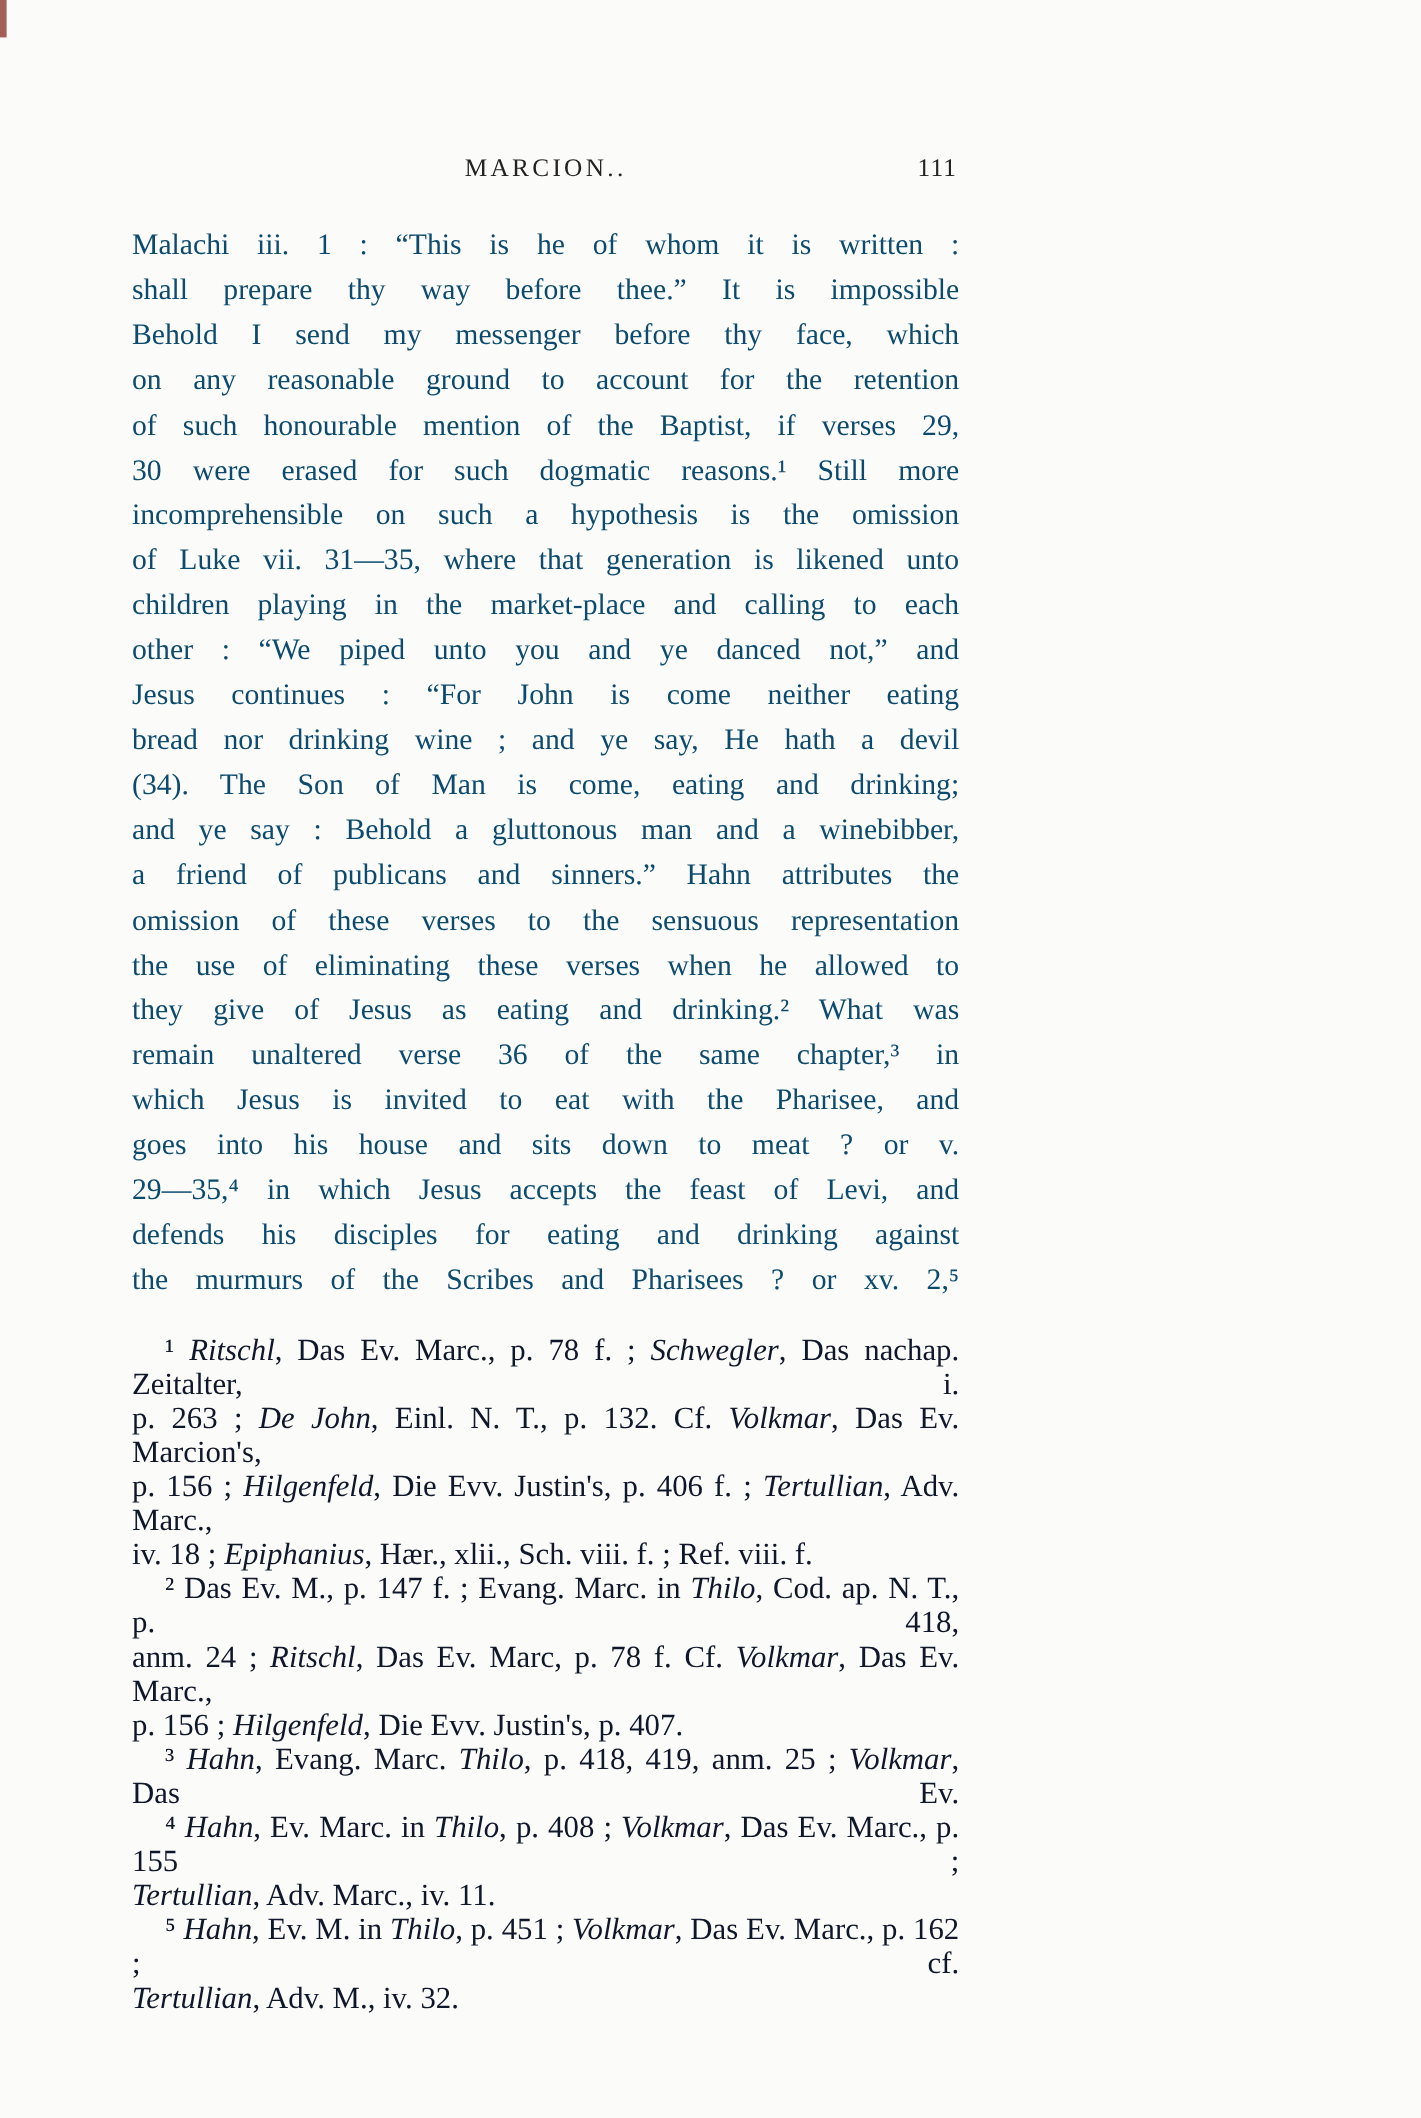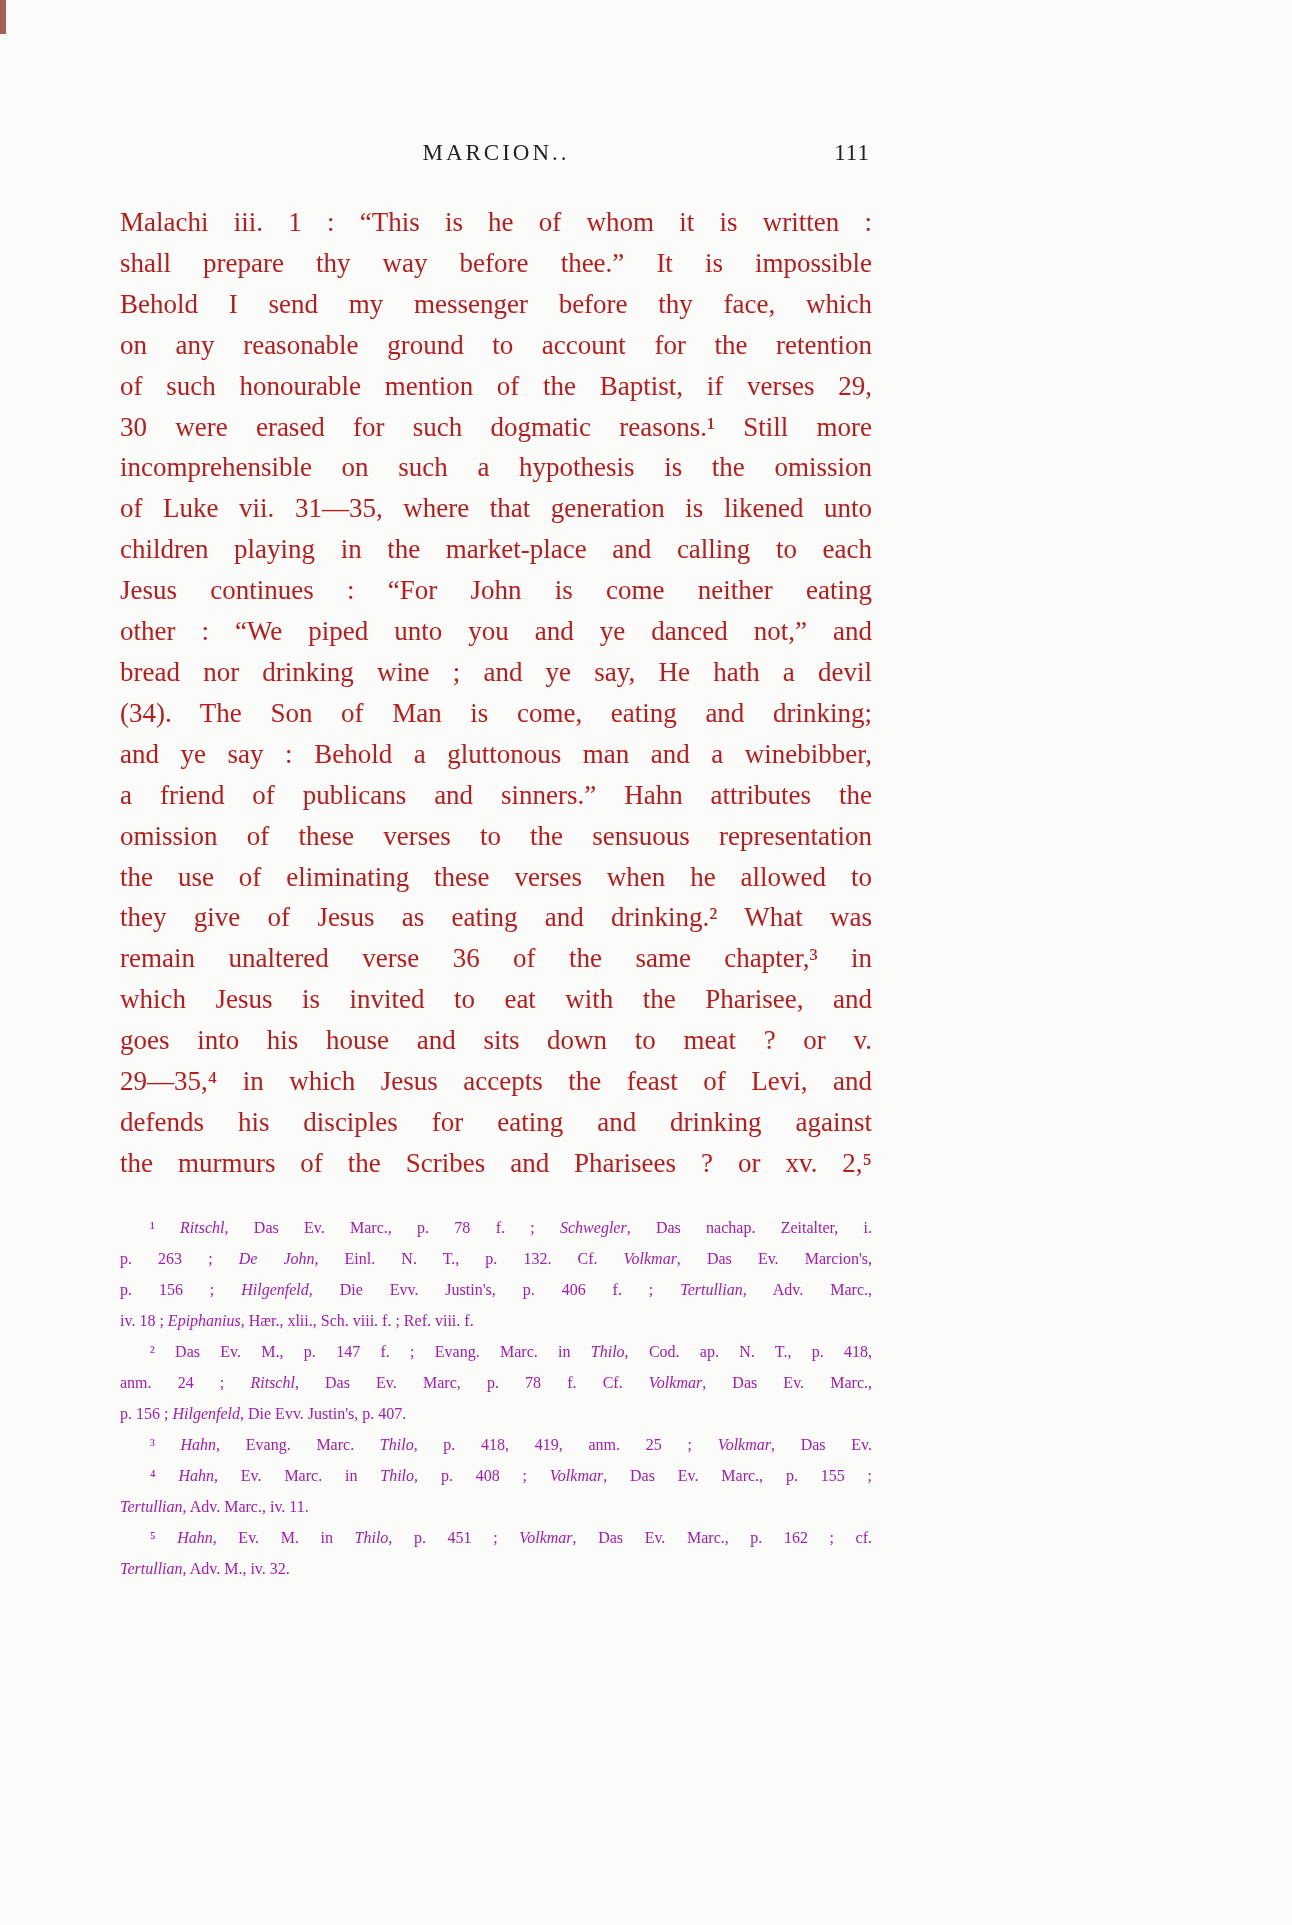--- a/index.html
+++ b/index.html
@@ -46,33 +46,33 @@
     top: 0;
     letter-spacing: 1px;
   }
 
   .body-text .line {
     font-size: 27px;
     line-height: 40.9px;
     text-align: justify;
     text-align-last: justify;
     text-justify: inter-word;
-    color: #b91c1c;
+    color: #0c4a6e;
   }
 
   .footnotes {
     margin-top: 28px;
   }
   .fn-line {
-    font-size: 16px;
+    font-size: 28px;
     line-height: 31px;
     text-align: justify;
     text-align-last: justify;
     text-justify: inter-word;
-    color: #a21caf;
+    color: #0f172a;
   }
   .fn-line.indent { text-indent: 30px; }
   .fn-line.short { text-align-last: left; }
   .it { font-style: italic; }
 </style>
 </head>
 <body>
 
 <div class="page">
 
@@ -89,22 +89,22 @@
 
     <div class="line">Malachi iii. 1 : “This is he of whom it is written :</div>
         <div class="line">shall prepare thy way before thee.” It is impossible</div>
         <div class="line">Behold I send my messenger before thy face, which</div>
         <div class="line">on any reasonable ground to account for the retention</div>
         <div class="line">of such honourable mention of the Baptist, if verses 29,</div>
         <div class="line">30 were erased for such dogmatic reasons.¹ Still more</div>
         <div class="line">incomprehensible on such a hypothesis is the omission</div>
         <div class="line">of Luke vii. 31—35, where that generation is likened unto</div>
         <div class="line">children playing in the market-place and calling to each</div>
+        <div class="line">other : “We piped unto you and ye danced not,” and</div>
         <div class="line">Jesus continues : “For John is come neither eating</div>
-        <div class="line">other : “We piped unto you and ye danced not,” and</div>
         <div class="line">bread nor drinking wine ; and ye say, He hath a devil</div>
         <div class="line">(34). The Son of Man is come, eating and drinking;</div>
         <div class="line">and ye say : Behold a gluttonous man and a winebibber,</div>
         <div class="line">a friend of publicans and sinners.” Hahn attributes the</div>
         <div class="line">omission of these verses to the sensuous representation</div>
         <div class="line">the use of eliminating these verses when he allowed to</div>
         <div class="line">they give of Jesus as eating and drinking.² What was</div>
         <div class="line">remain unaltered verse 36 of the same chapter,³ in</div>
         <div class="line">which Jesus is invited to eat with the Pharisee, and</div>
         <div class="line">goes into his house and sits down to meat ? or v.</div>

